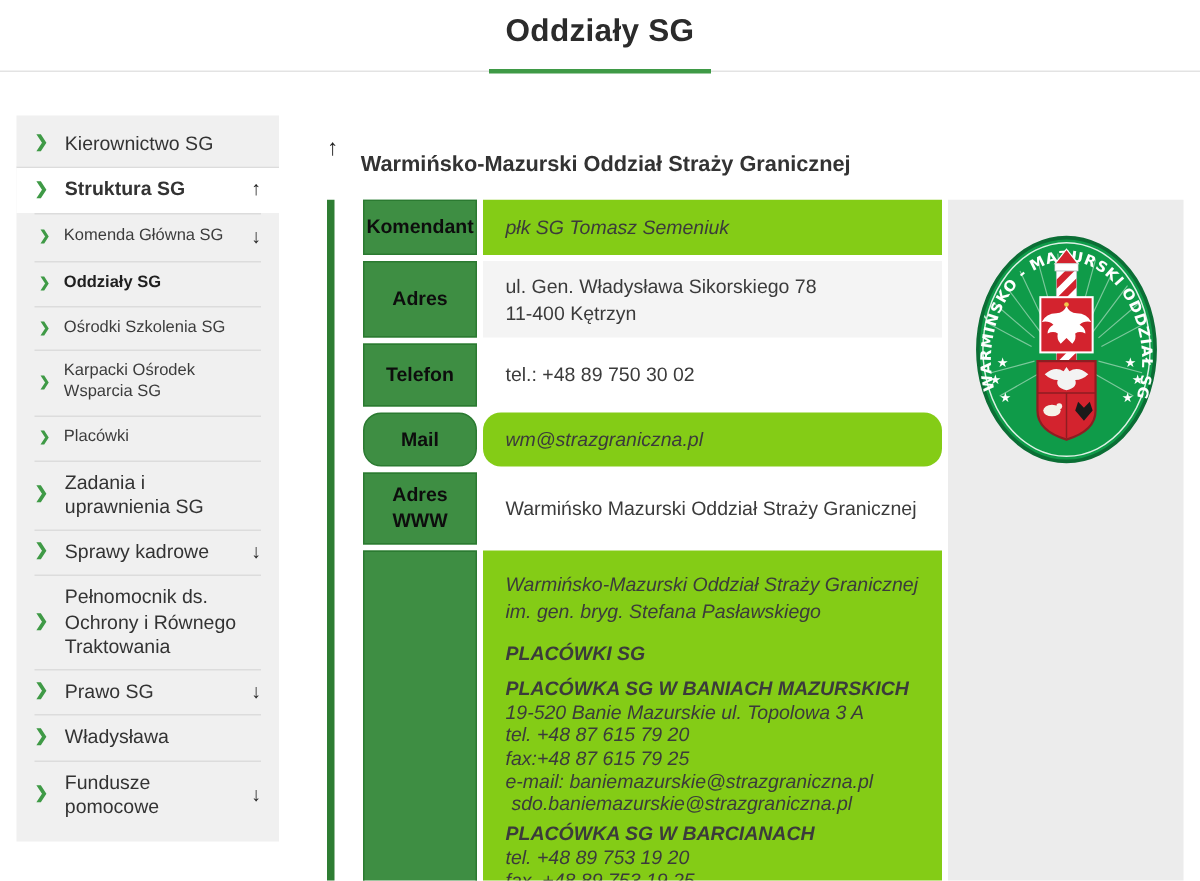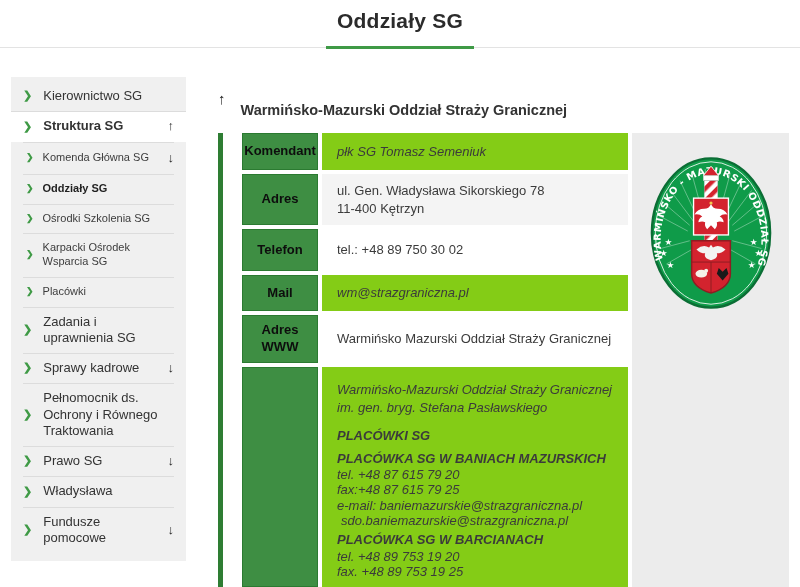--- a/index.html
+++ b/index.html
@@ -51,21 +51,21 @@
     font-weight:bold; font-size:13px; color:#0d0d0d; padding:4px 5px; line-height:1.3;
   }
   .t-value {
     flex:1; padding:8px 15px; font-size:13px; color:#3b3b3b; line-height:1.35;
     display:flex; flex-direction:column; justify-content:center;
   }
   .v-gray  { background:#84cc16;font-style:italic; }
   .v-gray2 { background:#f4f4f4; }
   .v-white { background:#ffffff; }
   .r1 { min-height:37px; } .r2 { min-height:42px; } .r3 { min-height:42px; }
-  .r4 { min-height:36px; } .r5 { min-height:48px; }
+  .r4 { min-height:36px;border-radius:12px; } .r5 { min-height:48px; }
   .big .t-value { justify-content:flex-start; padding-top:14px; }
   .details-intro { line-height:1.35; margin-bottom:11px; }
   .section-title { font-weight:bold; margin:0 0 2px 0; }
   .placowka .pl-name { font-weight:bold; margin-top:4px; line-height:1.25; }
   .pl-line { line-height:1.18; }
   .pl-line.indent { padding-left:4px; }
   .link-line { color:#3b3b3b; text-decoration:none; cursor:pointer; }
 
   
   .side-panel { width:157px; flex:0 0 157px; margin-left:4px; background:#ececec;
@@ -202,20 +202,21 @@
         </div>
 
         <div class="t-row big">
           <div class="t-label"></div>
           <div class="t-value v-gray">
             <div class="details-intro">Warmińsko-Mazurski Oddział Straży Granicznej im. gen. bryg. Stefana Pasławskiego</div>
             <div class="section-title">PLACÓWKI SG</div>
 
             <div class="placowka">
               <div class="pl-name">PLACÓWKA SG W BANIACH MAZURSKICH</div>
+              <div class="pl-line">19-520 Banie Mazurskie ul. Topolowa 3 A</div>
               <div class="pl-line">tel. +48 87 615 79 20</div>
               <div class="pl-line">fax:+48 87 615 79 25</div>
               <div class="pl-line">e-mail: baniemazurskie@strazgraniczna.pl</div>
               <div class="pl-line indent">sdo.baniemazurskie@strazgraniczna.pl</div>
             </div>
 
             <div class="placowka">
               <div class="pl-name">PLACÓWKA SG W BARCIANACH</div>
               <div class="pl-line">tel. +48 89 753 19 20</div>
               <div class="pl-line">fax. +48 89 753 19 25</div>

